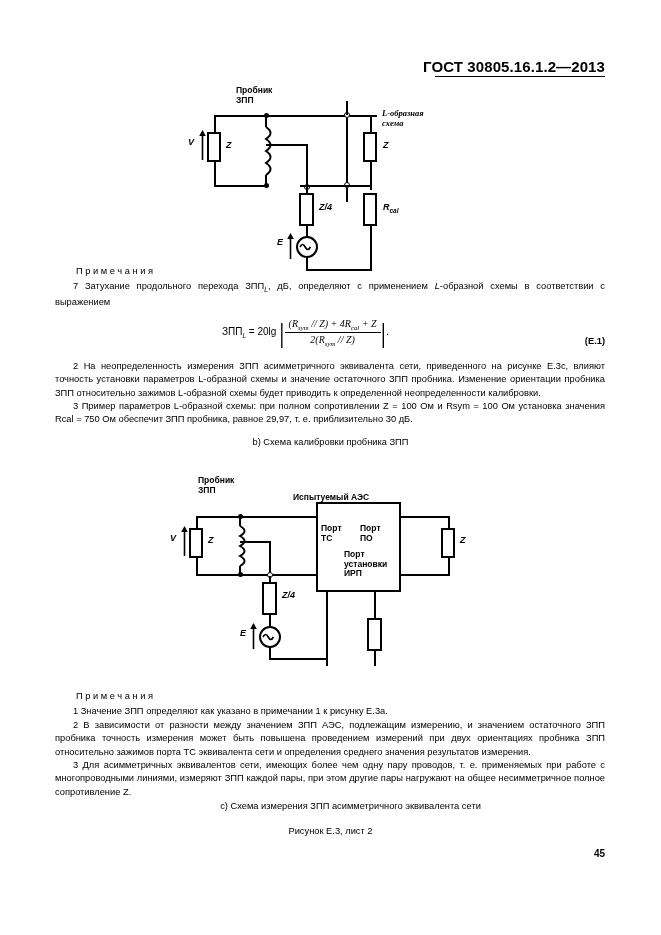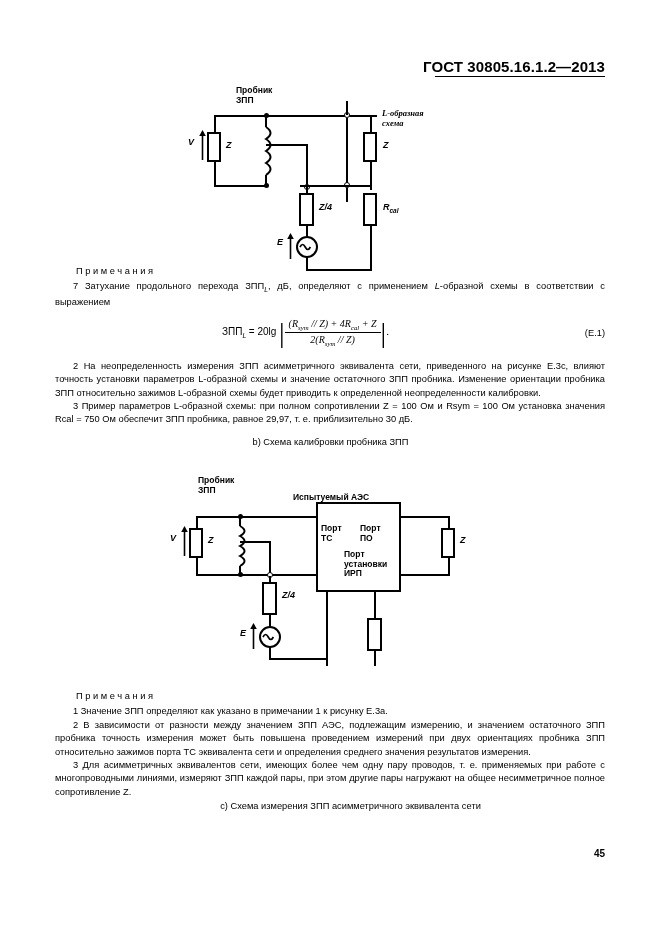--- a/index.html
+++ b/index.html
@@ -293,21 +293,21 @@
   </div>
 
   <div class="formula" style="left:222px; top:318px;">
     <span class="lhs"><span>ЗПП</span><span class="sb">L</span></span>
     <span class="lhs">= 20lg</span>
     <span class="bar">|</span><span class="frac">
       <span class="num"><span class="mi">(R</span><span class="sb">sym</span><span class="mi"> // Z) + 4R</span><span class="sb">cal</span><span class="mi"> + Z</span></span>
       <span class="den"><span class="mi">2(R</span><span class="sb">sym</span><span class="mi"> // Z)</span></span>
     </span><span class="bar">|</span><span style="font-size:11px;">.</span>
   </div>
-  <div class="eqno" style="top:328px;">(E.1)</div>
+  <div class="eqno" style="top:336px;font-weight:bold;">(E.1)</div>
 
   <div class="para" style="left:55px; top:360px; width:550px;"><span style="display:inline-block; width:18px;"></span><span>2 На неопределенность измерения ЗПП асимметричного эквивалента сети, приведенного на рисунке Е.3с, влияют точность установки параметров L-образной схемы и значение остаточного ЗПП пробника. Изменение ориентации пробника ЗПП относительно зажимов L-образной схемы будет приводить к определенной неопределенности калибровки.</span></div>
 
   <div class="para" style="left:55px; top:400px; width:550px;"><span style="display:inline-block; width:18px;"></span><span>3 Пример параметров L-образной схемы: при полном сопротивлении Z = 100 Ом и Rsym = 100 Ом установка значения Rcal = 750 Ом обеспечит ЗПП пробника, равное 29,97, т. е. приблизительно 30 дБ.</span></div>
 
   <div class="caption" style="top:437px;">b) Схема калибровки пробника ЗПП</div>
 
   <div class="figure" style="left:166px; top:476px; width:330px; height:195px;">
 
     <div class="cap-lbl" style="left:32px; top:0px; width:70px;">
@@ -397,16 +397,17 @@
   <div class="notes-head" style="left:76px; top:691px;">Примечания</div>
 
   <div class="para" style="left:55px; top:705px; width:550px;"><span style="display:inline-block; width:18px;"></span><span>1 Значение ЗПП определяют как указано в примечании 1 к рисунку Е.3а.</span></div>
 
   <div class="para" style="left:55px; top:719px; width:550px;"><span style="display:inline-block; width:18px;"></span><span>2 В зависимости от разности между значением ЗПП АЭС, подлежащим измерению, и значением остаточного ЗПП пробника точность измерения может быть повышена проведением измерений при двух ориентациях пробника ЗПП относительно зажимов порта ТС эквивалента сети и определения среднего значения результатов измерения.</span></div>
 
   <div class="para" style="left:55px; top:759px; width:550px;"><span style="display:inline-block; width:18px;"></span><span>3 Для асимметричных эквивалентов сети, имеющих более чем одну пару проводов, т. е. применяемых при работе с многопроводными линиями, измеряют ЗПП каждой пары, при этом другие пары нагружают на общее несимметричное полное сопротивление Z.</span></div>
 
   <div class="caption" style="top:801px;margin-left:20px;">с) Схема измерения ЗПП асимметричного эквивалента сети</div>
 
+  <div class="caption" style="top:826px;">Рисунок Е.3, лист 2</div>
 
   <div class="page-num">45</div>
 
 </div>
 
 </body></html>

